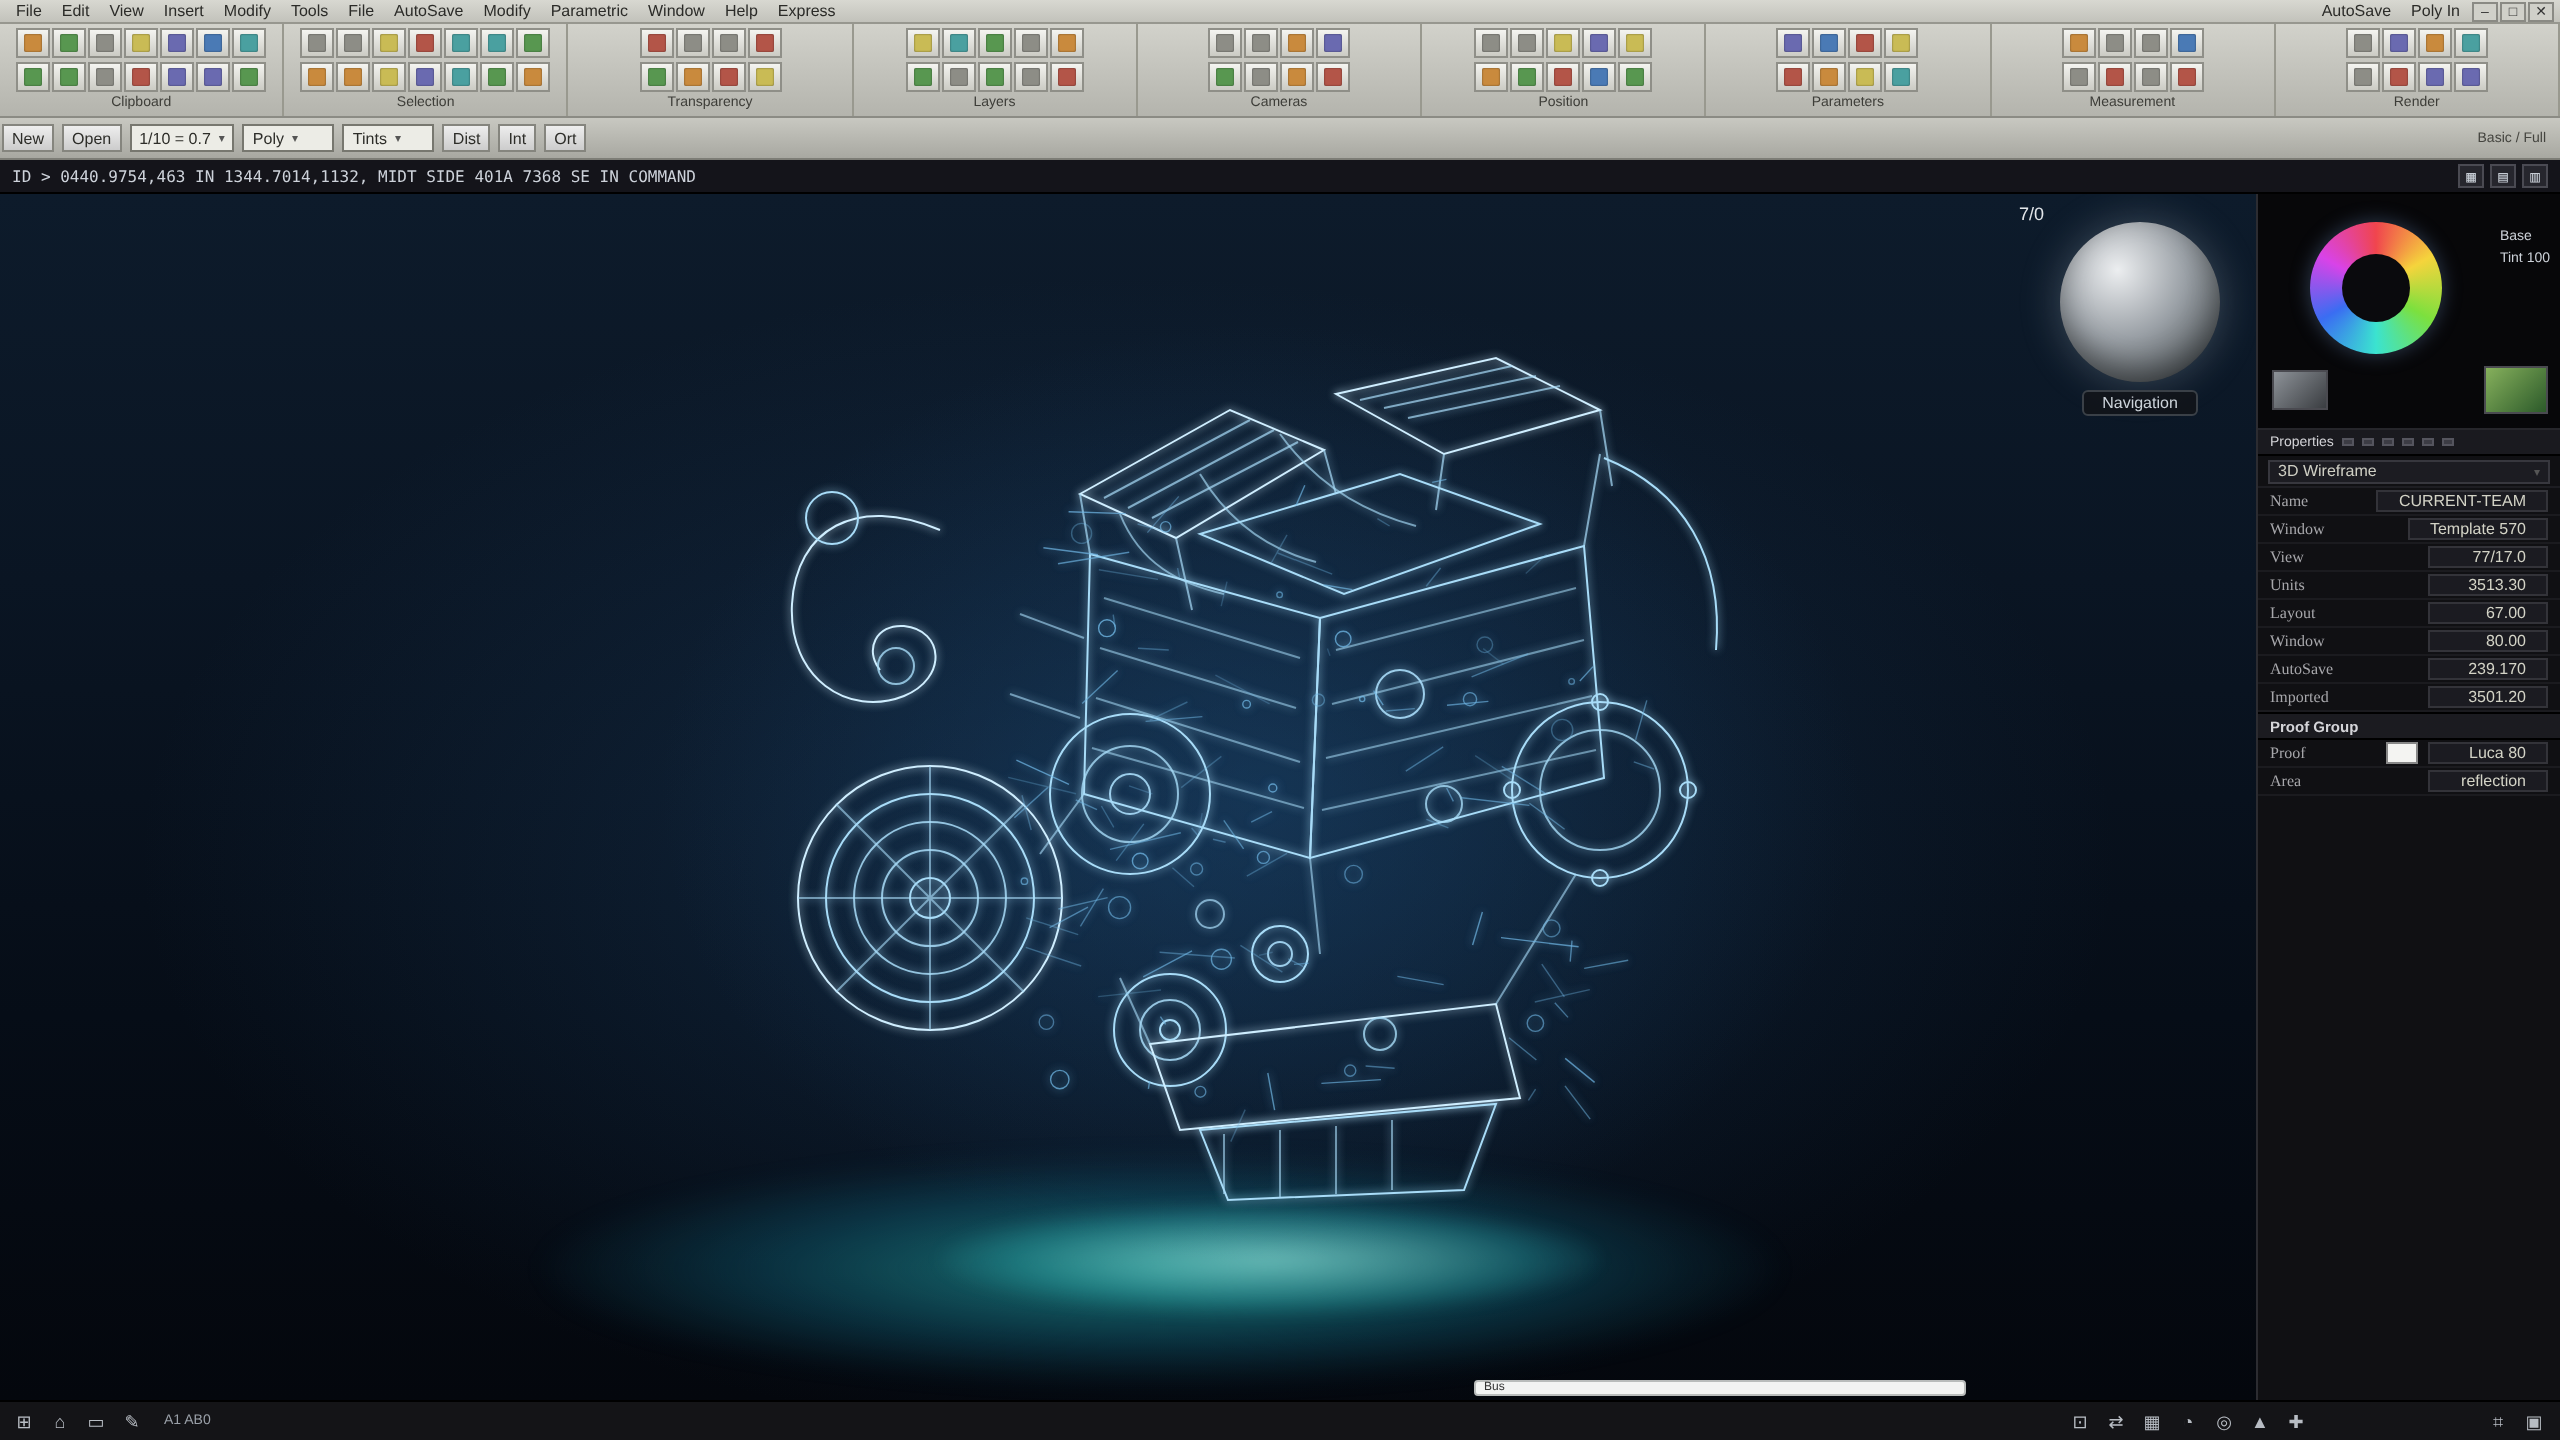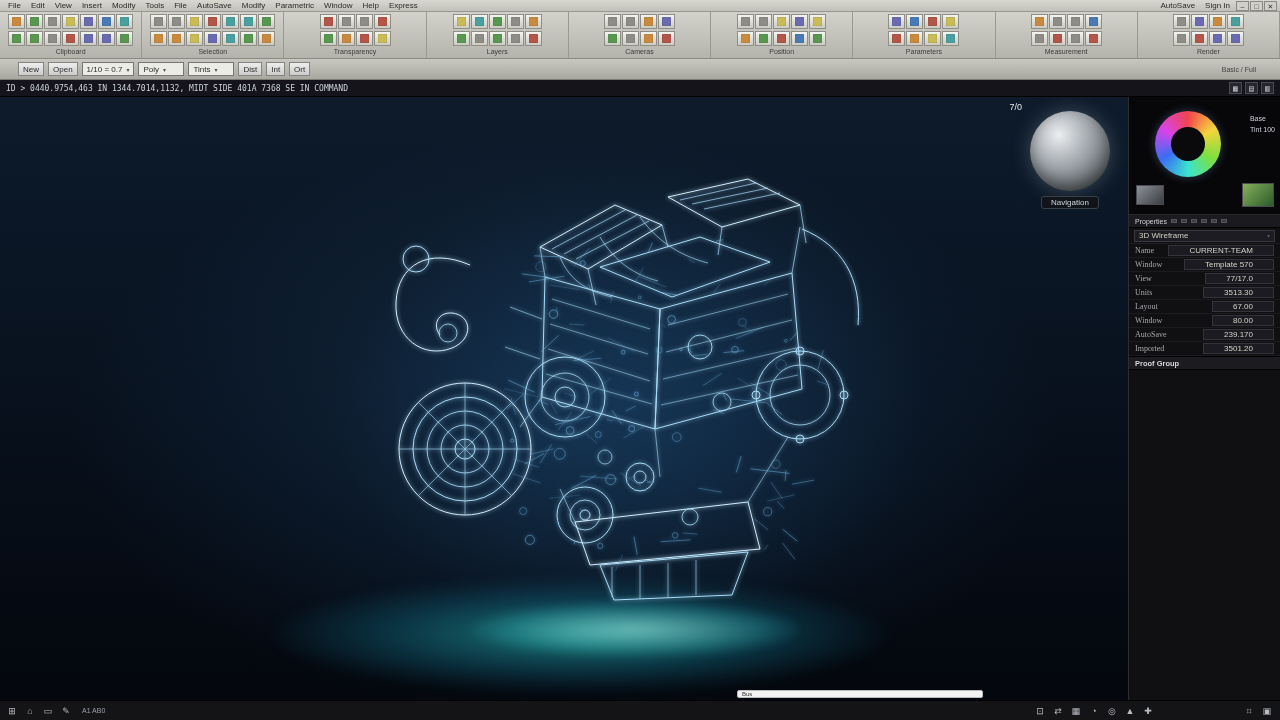--- a/index.html
+++ b/index.html
@@ -30,21 +30,21 @@
   .rrow { display:flex; gap:1px; height:17px; align-items:center; }
   .rbtn { width:17px; height:15px; border:1px solid #8f8f88;
           background:linear-gradient(#f4f4f0,#cbcbc4);
           display:flex; align-items:center; justify-content:center; cursor:pointer; }
   .ric { width:9px; height:9px; border-radius:1px; box-shadow:inset 0 0 1px rgba(0,0,0,.55); }
   .rlabel { font-size:7px; color:#3d3d38; height:10px; line-height:10px; white-space:nowrap; }
   
   #quickbar {
     position:absolute; top:59px; left:0; right:0; height:21px;
     background:linear-gradient(#c8c8c1,#a8a8a1); border-bottom:1px solid #7d7d76;
-    display:flex; align-items:center; gap:4px; padding:0 18px; font-size:8px; color:#2d2d29;
+    display:flex; align-items:center; gap:4px; padding:0 1px; font-size:8px; color:#2d2d29;
   }
   .qbtn { height:14px; border:1px solid #85857e; background:linear-gradient(#eee,#ccc);
           display:flex; align-items:center; padding:0 4px; cursor:pointer; }
   .qdrop { height:14px; border:1px solid #77776f; background:#ecece6;
            display:flex; align-items:center; gap:4px; padding:0 4px; cursor:pointer; min-width:46px; }
   .caret { font-size:6px; color:#555; }
   #quickbar-right { margin-left:auto; font-size:7px; color:#44443f; padding-right:6px; }
   
   #cmdline {
     position:absolute; top:80px; left:0; right:0; height:17px;
@@ -99,21 +99,21 @@
     background:#1a1a1f; color:#d3d3d7; font-size:7px; border-bottom:1px solid #000; flex:none; }
   .pdot { width:6px; height:4px; background:#3c3c44; border:1px solid #55555e; }
   #pselrow { height:16px; display:flex; align-items:center; gap:3px; padding:0 5px;
     border-bottom:1px solid #1d1d22; flex:none; }
   #pselect { flex:1; height:12px; background:#1c1c22; border:1px solid #37373e; color:#cfcfc4;
     display:flex; align-items:center; justify-content:space-between; padding:0 4px; cursor:pointer; }
   .prow { height:14px; display:flex; align-items:center; justify-content:space-between;
     padding:0 6px; border-bottom:1px solid #1b1b1f; }
   .plab { color:#a7a7ab;font-family:Liberation Serif, serif; }
   .pval { min-width:60px; text-align:right; background:#1b1b21; border:1px solid #333339;
-    color:#d3d3c6; padding:0 20px; height:11px; line-height:10px; cursor:text; }
+    color:#d3d3c6; padding:0 10px; height:11px; line-height:10px; cursor:text; }
   #psection { height:14px; line-height:14px; padding:0 6px; background:#1b1b20;
     color:#d4d4d8; border-top:1px solid #000; border-bottom:1px solid #000;
     font-weight:bold; font-size:7.5px; flex:none; }
   .swatch { width:16px; height:11px; background:#f4f4f2; border:1px solid #888; margin-left:auto; margin-right:5px; cursor:pointer; }
   
   #taskbar { position:absolute; left:0; right:0; bottom:0; height:20px; background:#141417;
     border-top:1px solid #000; display:flex; align-items:center; padding:0 5px; gap:5px; }
   .sico { width:14px; height:14px; color:#b8bdc4; font-size:9px; line-height:14px;
     text-align:center; cursor:pointer; }
   #tb-label { font-size:7px; color:#9aa0a8; padding:0 4px; }
@@ -134,21 +134,21 @@
       <span class="mitem">Tools</span>
       <span class="mitem">File</span>
       <span class="mitem">AutoSave</span>
       <span class="mitem">Modify</span>
       <span class="mitem">Parametric</span>
       <span class="mitem">Window</span>
       <span class="mitem">Help</span>
       <span class="mitem">Express</span>
       <div id="menubar-right">
         <span class="mitem">AutoSave</span>
-        <span class="mitem">Sign In</span>
+        <span class="mitem">Poly In</span>
         <span class="wctl">–</span>
         <span class="wctl">□</span>
         <span class="wctl">✕</span>
       </div>
   </div>
 
   <div id="ribbon">
       <div class="rgroup">
         <div class="rrow">
           <div class="rbtn">
@@ -761,20 +761,31 @@
             <span class="plab">AutoSave</span>
             <span class="pval">239.170</span>
           </div>
           <div class="prow">
             <span class="plab">Imported</span>
             <span class="pval">3501.20</span>
           </div>
         </div>
 
       <div id="psection">Proof Group</div>
+      <div id="prows2">
+          <div class="prow">
+            <span class="plab">Proof</span>
+            <span class="swatch"></span>
+            <span class="pval">Luca 80</span>
+          </div>
+          <div class="prow">
+            <span class="plab">Area</span>
+            <span class="pval">reflection</span>
+          </div>
+        </div>
     </div>
   </div>
 
   <div id="taskbar">
     <div id="tb-left" style="display:flex;gap:4px;">
         <div class="sico">⊞</div>
         <div class="sico">⌂</div>
         <div class="sico">▭</div>
         <div class="sico">✎</div>
       </div>

